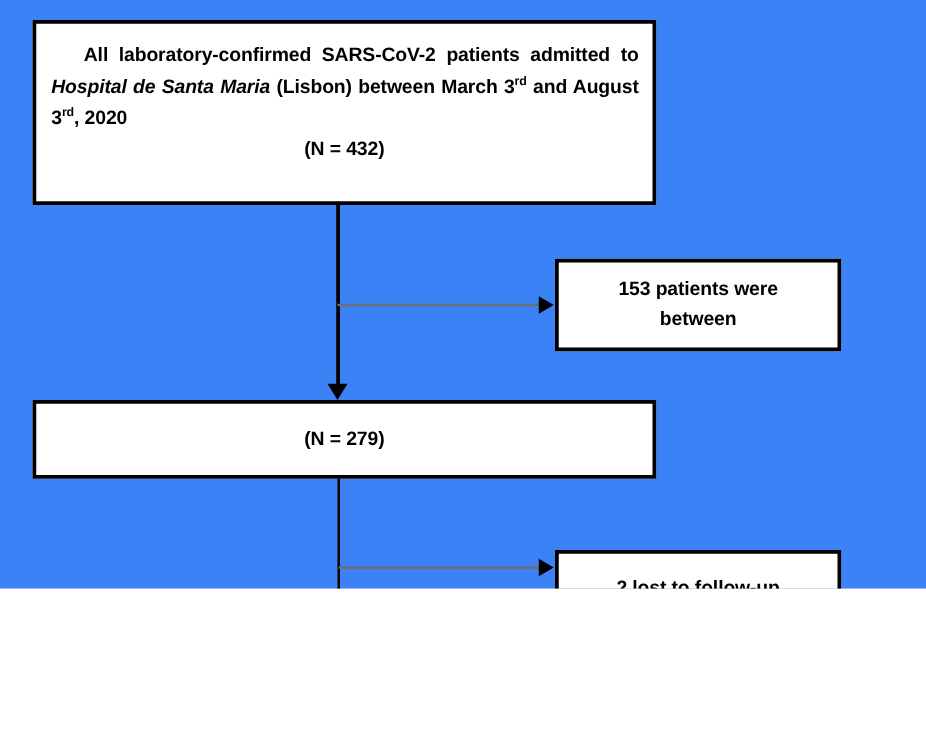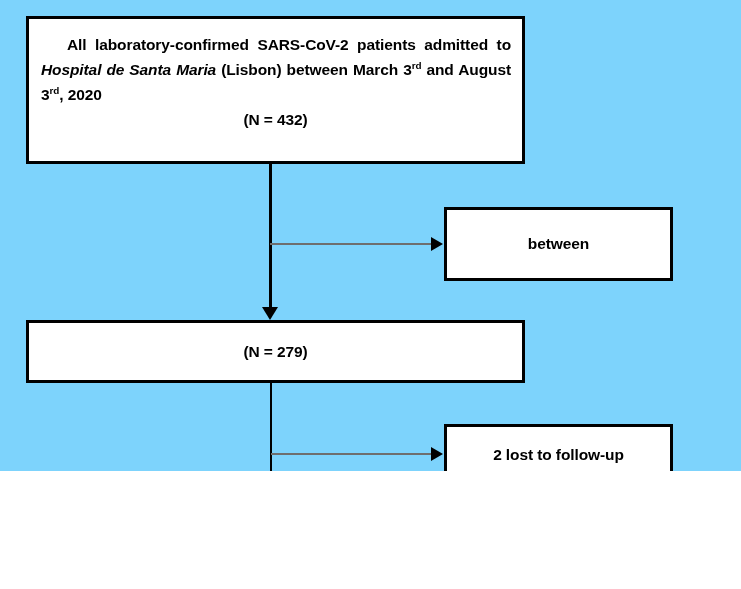--- a/index.html
+++ b/index.html
@@ -4,21 +4,21 @@
 <style>
   html, body {
     margin: 0;
     padding: 0;
     background: #ffffff;
   }
   #canvas {
     position: relative;
     width: 741px;
     height: 471px;
-    background: #7dd3fc;
+    background: #3b82f6;
     font-family: "Liberation Sans", sans-serif;
     color: #000000;
     overflow: hidden;
   }
 
   
   .node {
     position: absolute;
     box-sizing: border-box;
     background: #ffffff;
@@ -77,21 +77,21 @@
     height: 74px;
   }
   #box-selected {
     left: 26px;
     top: 320px;
     width: 499px;
     height: 63px;
   }
   #box-lost {
     left: 444px;
-    top: 424px;
+    top: 440px;
     width: 229px;
     height: 61px;
   }
   #box-primary {
     left: 26px;
     top: 527px;
     width: 499px;
     height: 54px;
   }
 
@@ -138,20 +138,21 @@
     <div class="count">(N = 432)</div>
   </div>
 
   <div class="vline thick" style="left:269px; top:164px; height:145px;"></div>
   <div class="arrowhead-down" style="left:262px; top:307px;"></div>
 
   <div class="hline" style="left:270px; top:243px; width:163px;"></div>
   <div class="arrowhead-right" style="left:431px; top:237px;"></div>
 
   <div class="node" id="box-excluded">
+    <div class="node-text">153 patients were</div>
     <div class="node-text">between</div>
   </div>
 
   <div class="node" id="box-selected">
     <div class="node-text">(N = 279)</div>
   </div>
 
   <div class="vline thin" style="left:270px; top:383px; height:132px;"></div>
   <div class="arrowhead-down" style="left:263px; top:513px;"></div>
 

